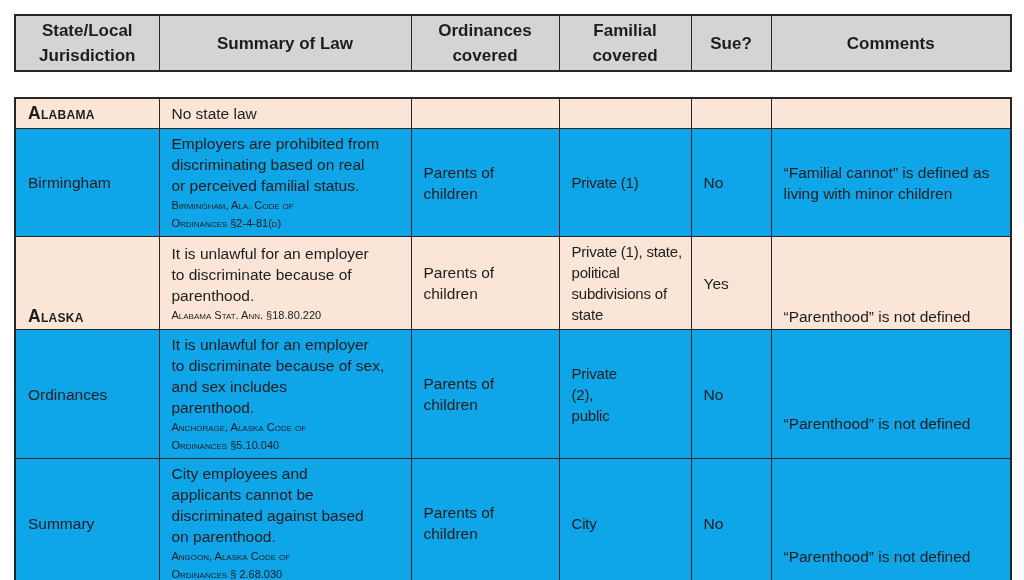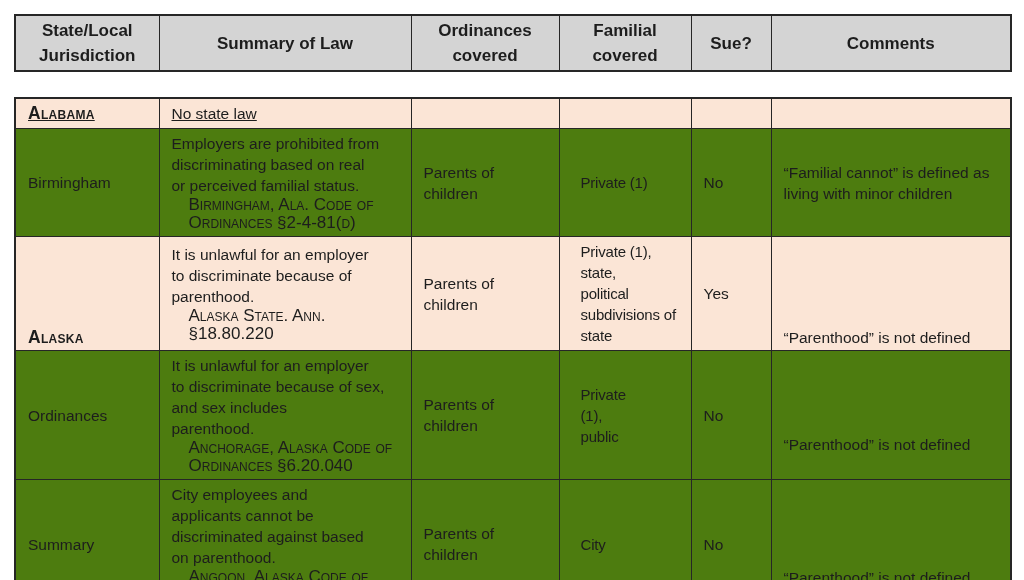--- a/index.html
+++ b/index.html
@@ -44,50 +44,49 @@
 
   
   .body-tbl { border: 2.5px solid #262626; }
   .body-tbl td {
     border: 1.5px solid #262626;
     vertical-align: middle;
     font-size: 15.5px;
     line-height: 21px;
     padding: 4px 10px 4px 12px;
     overflow: hidden;
-    background: #4d7c0f;
+    background: #0ea5e9;
   }
   tr.state-row td { background: #fbe5d6; }
 
-  tr.r0 td { height: 30px; text-decoration: underline; }
+  tr.r0 td { height: 30px; }
   tr.r1 td { height: 105px; }
   tr.r2 td { height: 88px; }
   tr.r3 td { height: 125px; }
   tr.r4 td { height: 127px; }
 
   .state-name {
     font-weight: bold;
     font-variant: small-caps;
     font-size: 17.5px;
     letter-spacing: 0.3px;
   }
   .law { white-space: pre-line; }
   .cite {
     font-variant: small-caps;
-    font-size: 17px;
+    font-size: 11px;
     line-height: 18px;
     white-space: pre-line;
-    margin-left: 17px;
   }
   td.caregivers, td.comments { white-space: pre-line; }
   td.employers {
     white-space: pre-line;
     font-size: 15px;
     letter-spacing: -0.2px;
-    padding: 4px 2px 4px 21px;
+    padding: 4px 2px 4px 12px;
   }
   td.vbottom    { vertical-align: bottom; padding-bottom: 24px; }
   td.vbottom-md { vertical-align: bottom; padding-bottom: 20px; }
   td.vbottom-sm { vertical-align: bottom; padding-bottom: 2px; }
 </style>
 </head>
 <body>
 
 <div class="page">
 
@@ -158,21 +157,21 @@
       </tr>
 
       <tr class="state-row r2">
         <td class="vbottom-sm">
           <span class="state-name">Alaska</span>
         </td>
         <td>
           <div class="law">It is unlawful for an employer
 to discriminate because of
 parenthood.</div>
-          <div class="cite">Alaska State. Ann. §18.80.220</div>
+          <div class="cite">Alabama Stat. Ann. §18.80.220</div>
         </td>
         <td class="caregivers">Parents of
 children</td>
         <td class="employers">Private (1), state,
 political
 subdivisions of
 state</td>
         <td>Yes</td>
         <td class="comments vbottom-sm">“Parenthood” is not defined</td>
       </tr>
@@ -180,26 +179,26 @@
       <tr class="r3">
         <td>
           <span>Ordinances</span>
         </td>
         <td>
           <div class="law">It is unlawful for an employer
 to discriminate because of sex,
 and sex includes
 parenthood.</div>
           <div class="cite">Anchorage, Alaska Code of
-Ordinances §6.20.040</div>
+Ordinances §5.10.040</div>
         </td>
         <td class="caregivers">Parents of
 children</td>
         <td class="employers">Private
-(1),
+(2),
 public</td>
         <td>No</td>
         <td class="comments vbottom">“Parenthood” is not defined</td>
       </tr>
 
       <tr class="r4">
         <td>
           <span>Summary</span>
         </td>
         <td>

